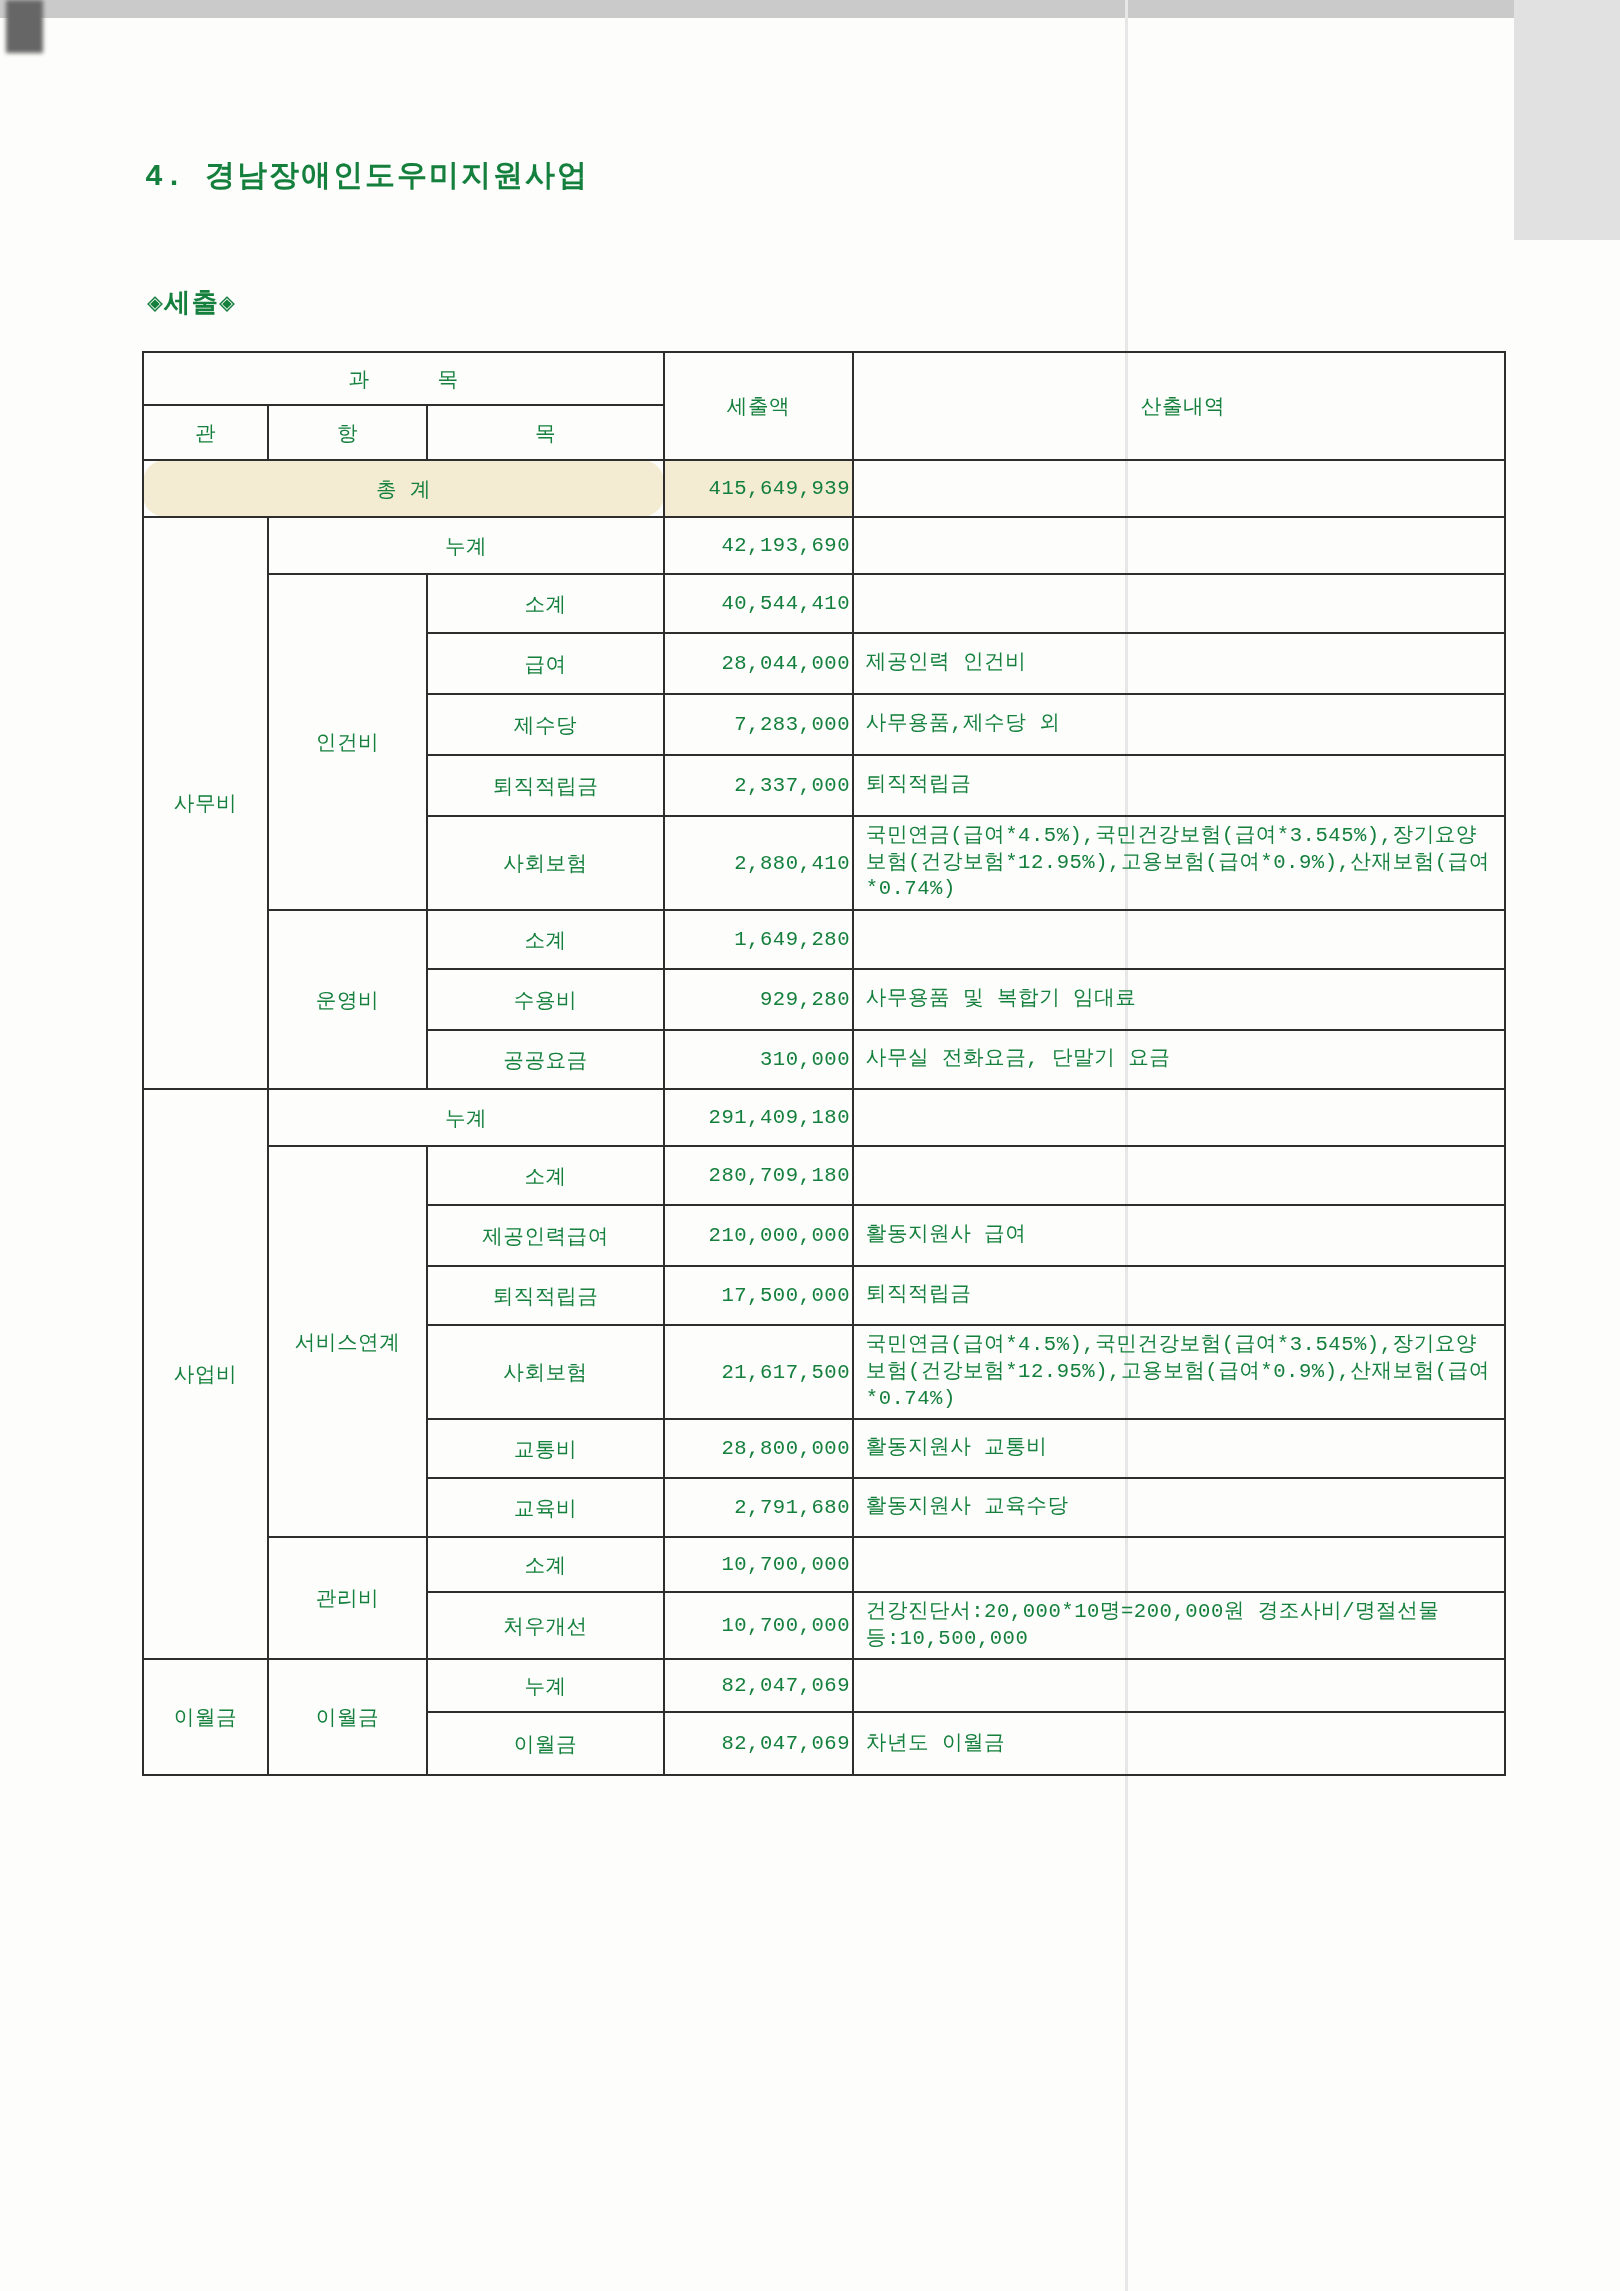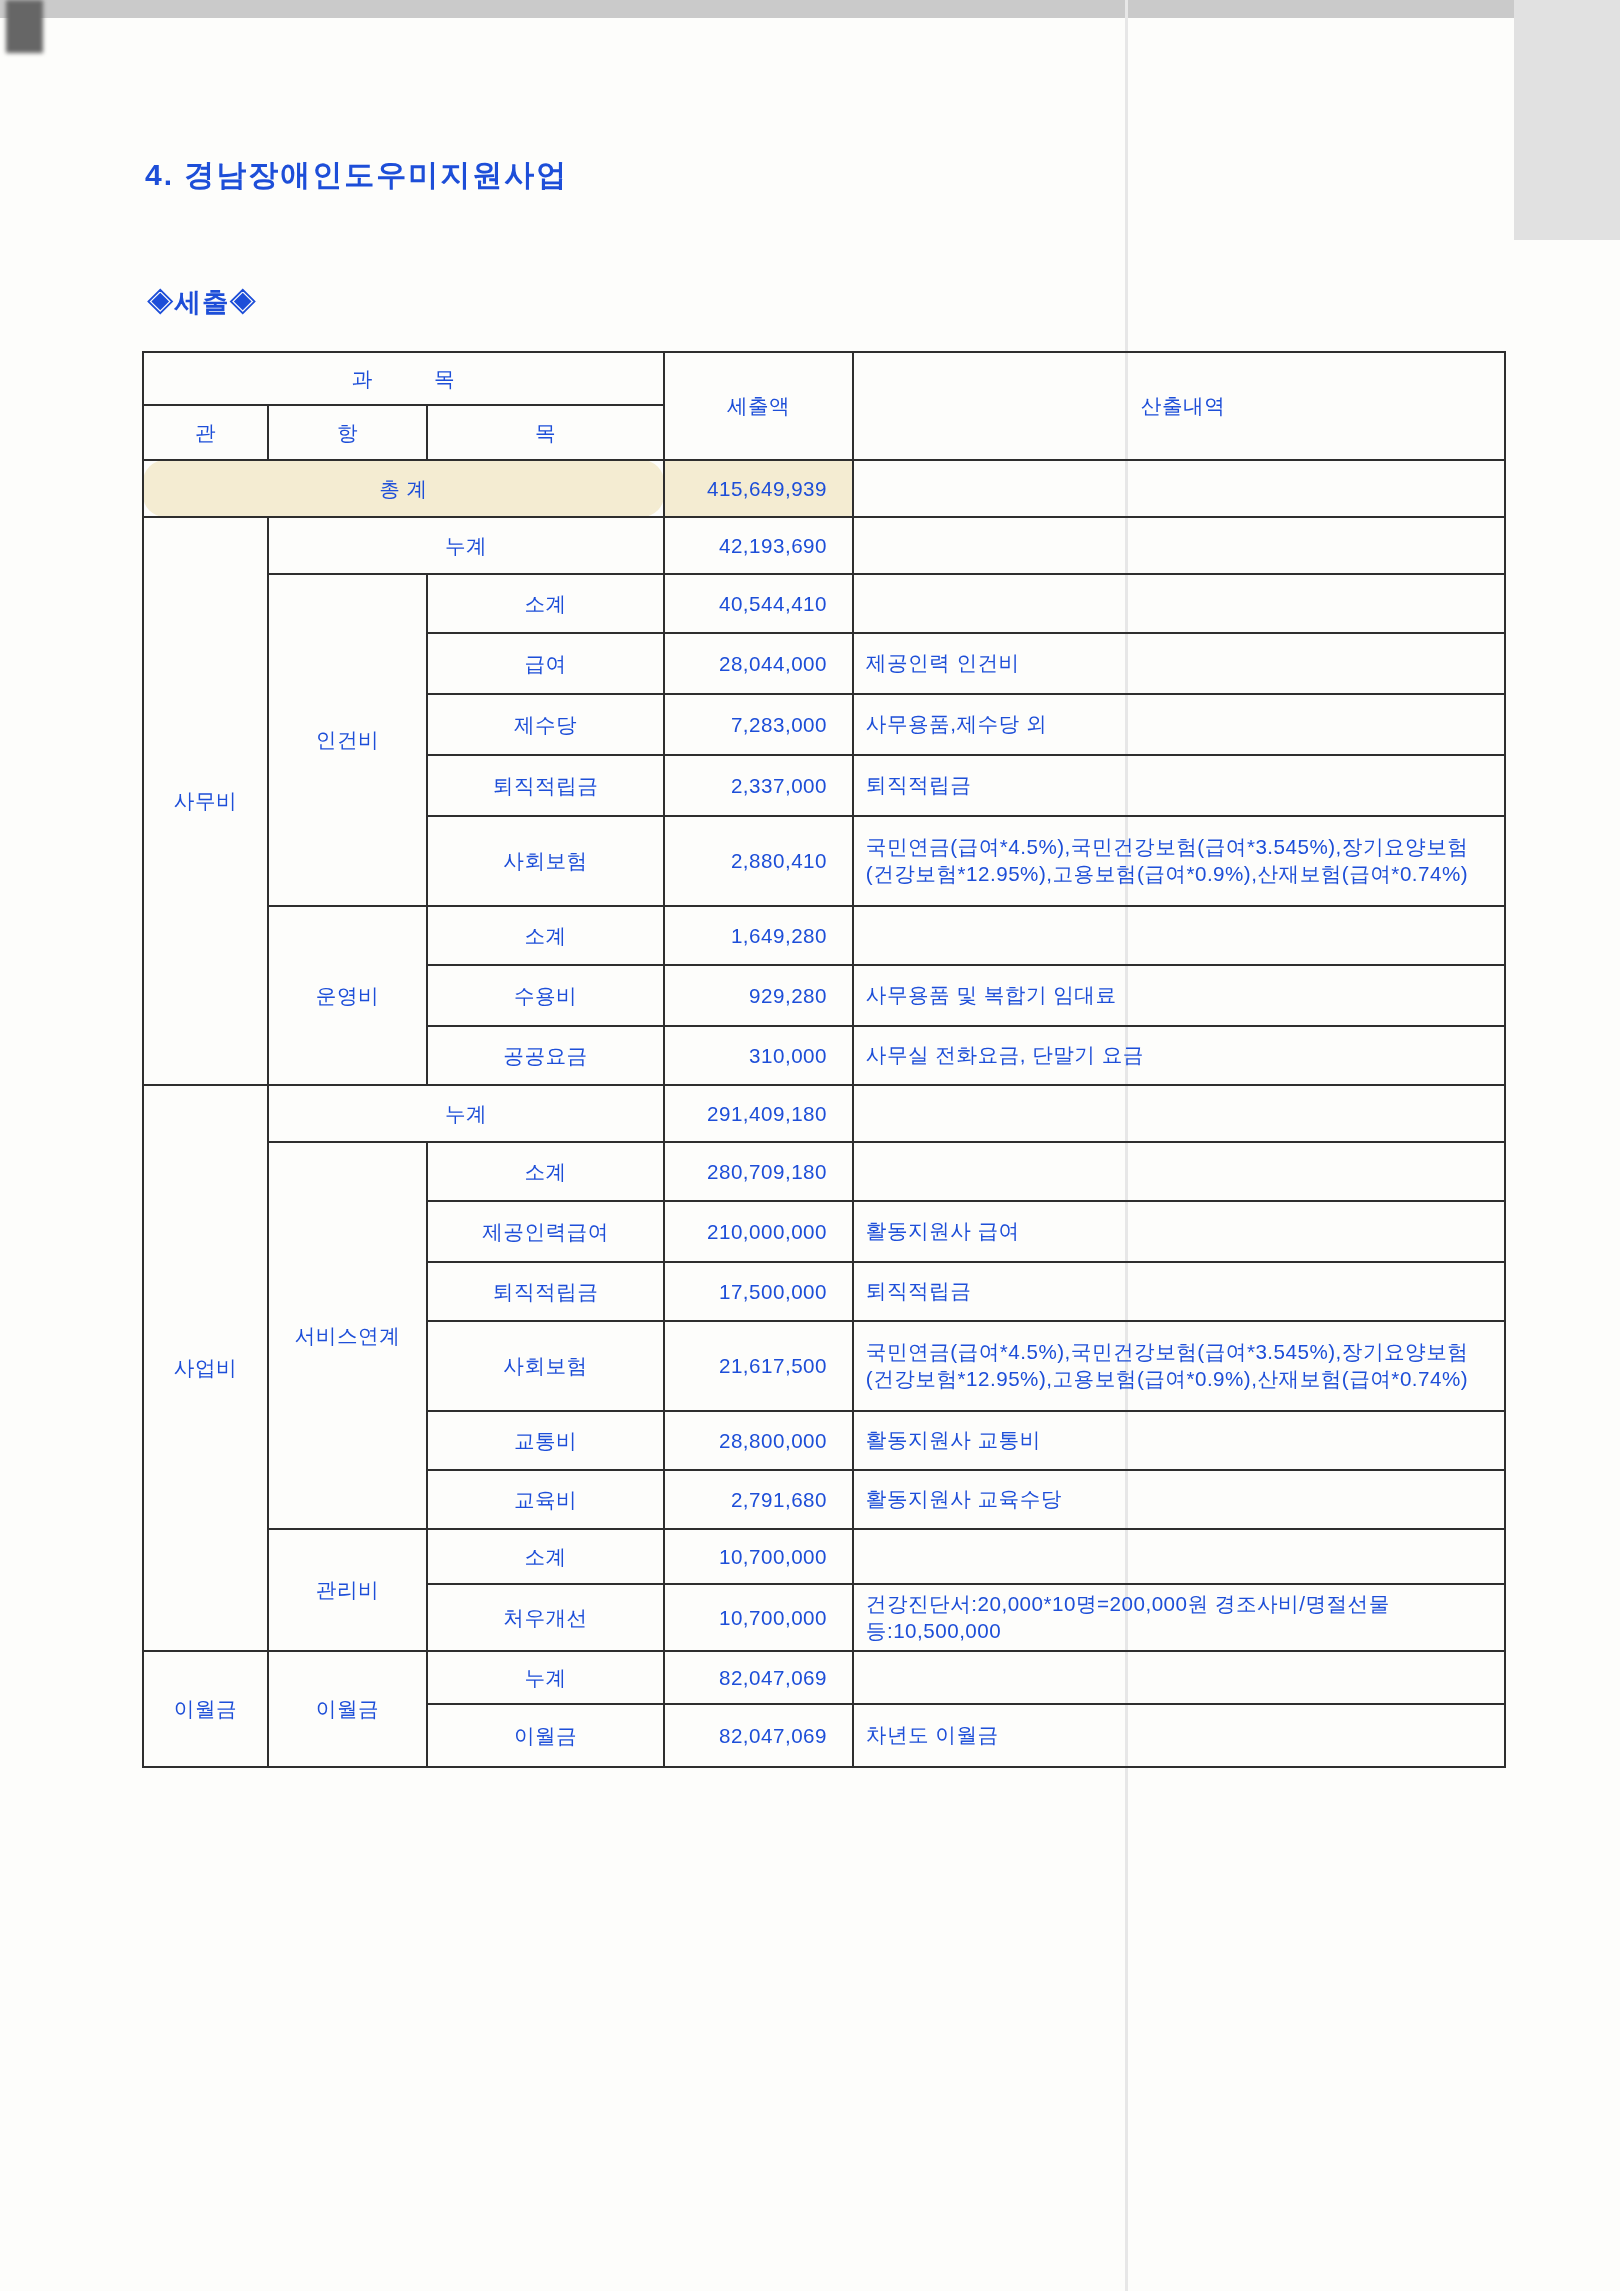--- a/index.html
+++ b/index.html
@@ -1,21 +1,21 @@
 <!DOCTYPE html>
 <html><head>
 <meta charset="utf-8">
 <style>
   html,body { margin:0; padding:0; background:#ffffff; }
   .page {
     position:relative;
     width:1620px; height:2292px;
     background:#fdfdfb;
-    font-family:Liberation Sans, sans-serif;
-    color:#1d4ed8;
+    font-family:Liberation Mono, monospace;
+    color:#15803d;
     overflow:hidden;
   }
   
   .scan-top-band { position:absolute; left:0; top:0; width:1620px; height:17.6px; background:#cacaca; }
   .scan-corner { position:absolute; left:5.9px; top:0; width:37px; height:53px; background:#666666; filter:blur(2px); }
   .scan-right-band { position:absolute; left:1514px; top:0; width:106px; height:240px; background:#e1e1e1; }
   .scan-fold { position:absolute; left:1125px; top:0; width:2.9px; height:2292px; background:#e7e7e7; }
 
   .doc-title {
     position:absolute; left:145px; top:155px;
@@ -33,21 +33,21 @@
     font-size:20.6px; letter-spacing:0.5px;
   }
   table.budget td, table.budget th {
     border:2px solid #2e2e2e;
     border-top-width:2.9px; border-bottom-width:2.9px;
     vertical-align:middle;
     font-weight:normal;
     overflow:hidden;
   }
   .c-center { text-align:center;border-radius:22px; }
-  .c-amount { text-align:right; padding-right:25px; }
+  .c-amount { text-align:right; padding-right:2px; }
   .c-detail { text-align:left; padding:5.9px 11.8px; line-height:1.3; }
   .h-detail { text-align:center; padding-left:9px; }
   .subject-spread { word-spacing:55px; text-align:center; }
   .hl { background:#f4ecd2; }
 </style>
 </head>
 <body>
 
 <div class="page">
 

